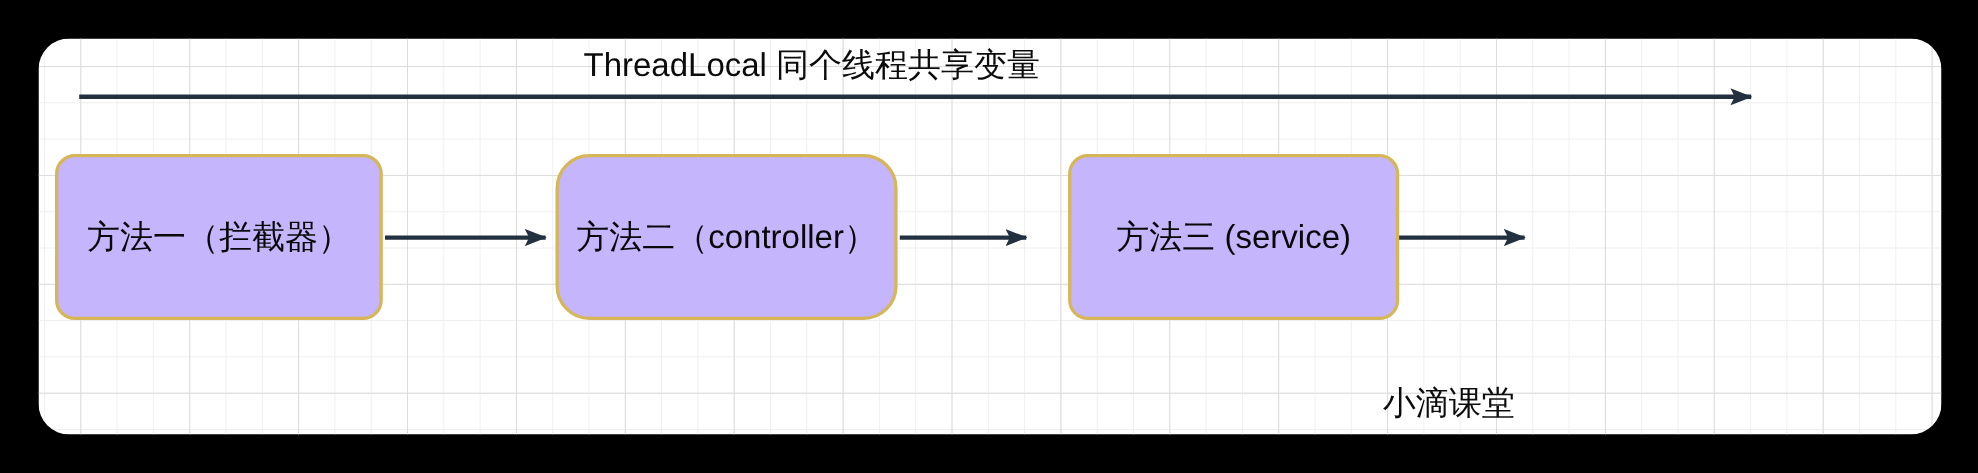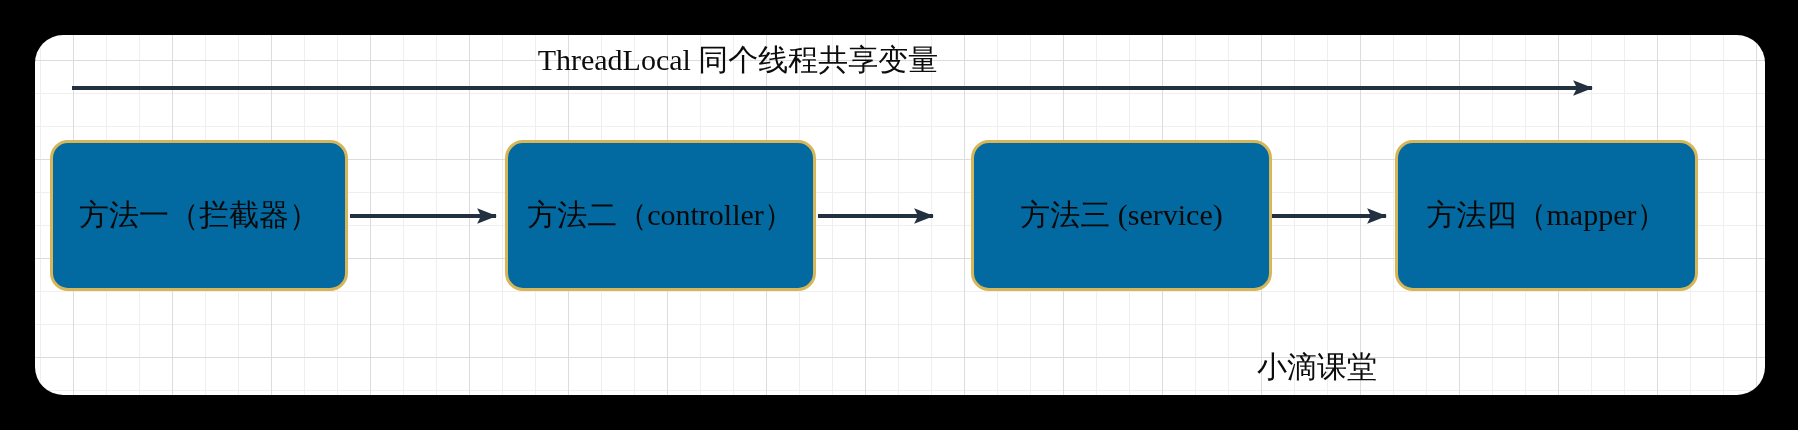--- a/index.html
+++ b/index.html
@@ -7,21 +7,20 @@
     padding: 0;
     background: #000000;
     font-family: "Liberation Sans", "DejaVu Sans", sans-serif;
   }
   .stage {
     position: relative;
     width: 1798px;
     height: 430px;
     background: #000000;
     overflow: hidden;
-    font-family: Liberation Serif, serif;
   }
   .canvas {
     position: absolute;
     left: 35px;
     top: 35px;
     width: 1730px;
     height: 360px;
     border-radius: 28px;
     background-color: #ffffff;
     background-image:
@@ -58,32 +57,32 @@
     top: 0;
     width: 1798px;
     height: 430px;
     pointer-events: none;
   }
   .node {
     position: absolute;
     top: 140px;
     height: 151px;
     box-sizing: border-box;
-    background: #0369a1;
+    background: #c4b5fd;
     border: 3px solid #D6B656;
     border-radius: 18px;
     display: flex;
     align-items: center;
     justify-content: center;
     font-size: 30px;
     color: #090909;
     white-space: nowrap;
   }
   .node-1 { left: 50px;   width: 298px; }
-  .node-2 { left: 505px;  width: 311px; }
+  .node-2 { left: 505px;  width: 311px; border-radius: 31px; }
   .node-3 { left: 943px;  width: 301px; margin-left: 28px; }
   .node-4 { left: 1395px; width: 303px; }
 </style>
 </head>
 <body>
 
 <div class="stage">
 
   <div class="canvas"></div>
 
@@ -103,19 +102,16 @@
 
   <div class="node node-1">
     <span>方法一（拦截器）</span>
   </div>
   <div class="node node-2">
     <span>方法二（controller）</span>
   </div>
   <div class="node node-3">
     <span>方法三 (service)</span>
   </div>
-  <div class="node node-4">
-    <span>方法四（mapper）</span>
-  </div>
 
   <div class="watermark-label">小滴课堂</div>
 
 </div>
 
 </body></html>

